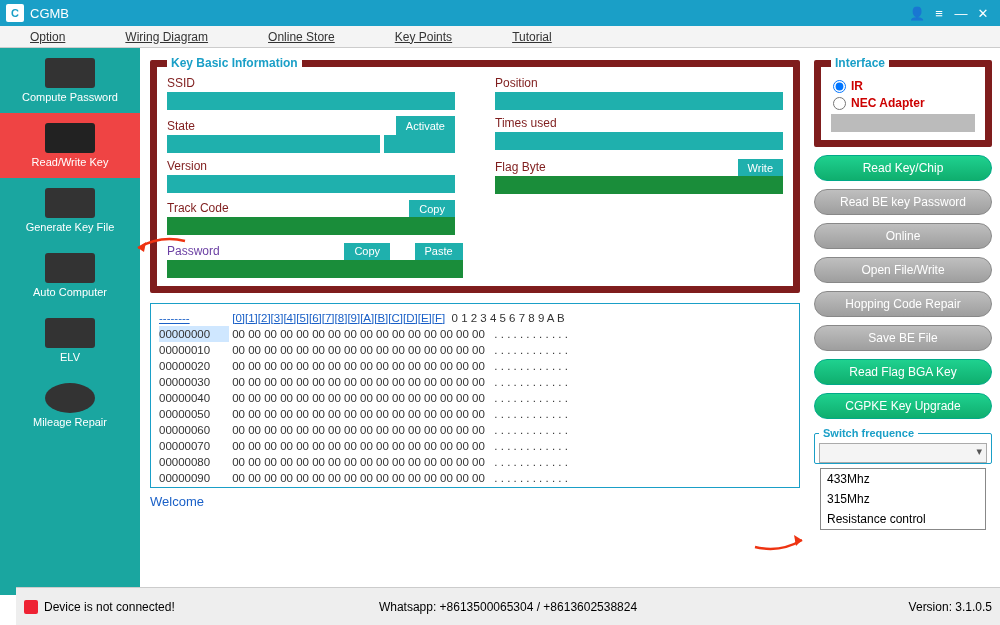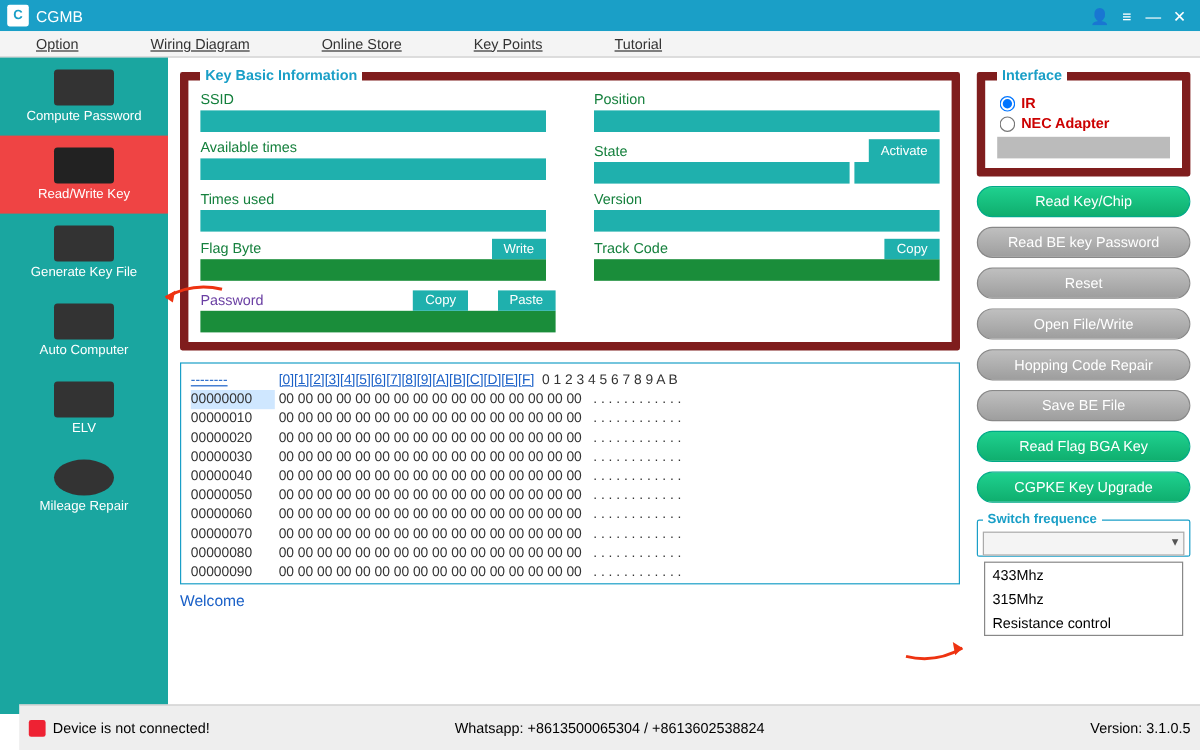--- a/index.html
+++ b/index.html
@@ -13,21 +13,21 @@
   .main { display:flex; height:547px; }
   .sidebar { width:140px; background:#1aa6a0; display:flex; flex-direction:column; }
   .side-item { height:65px; display:flex; flex-direction:column; align-items:center; justify-content:center; color:#fff; font-size:11px; cursor:pointer; position:relative;}
   .side-item.active { background:#ef4444; }
   .side-icon { width:50px; height:30px; background:#333; border-radius:3px; margin-bottom:3px; position:relative;}
   .content { flex:1; padding:8px 10px 0 10px; position:relative;}
   fieldset { border:7px solid #7f1d1d; border-radius:2px; margin:0; padding:6px 10px 8px 10px; }
   legend { color:#1a9fc7; font-size:12px; font-weight:bold; padding:0 4px;}
   .basic-grid { display:grid; grid-template-columns: 1fr 1fr; gap:6px 40px; }
   .field-row { }
-  .field-label { font-size:12px; color:#15803d; margin-bottom:2px; display:flex; align-items:center; justify-content:space-between;}
+  .field-label { font-size:12px; color:#7f1d1d; margin-bottom:2px; display:flex; align-items:center; justify-content:space-between;}
   .field-label.purple { color:#6a3fa3;}
   .field-bar { height:18px; background:#1fb0ad; }
   .field-bar.green { background:#1a8d3a; }
   .mini-btn { height:17px; padding:0 10px; background:#1fb0ad; color:#fff; font-size:11px; border:none; cursor:pointer; margin-left:20px;}
   .label-row {display:flex; align-items:flex-end; justify-content:space-between;}
   .state-row .field-bar { display:inline-block; width:55%;}
   .rightpanel { width:190px; padding:8px 8px 0 4px;}
   fieldset.interface { font-size:12px;}
   .radio-row { display:flex; align-items:center; font-size:12px; margin:3px 0;}
   .radio-row input { margin:0 5px 0 2px;}
@@ -108,24 +108,20 @@
       <legend>Key Basic Information</legend>
       <div class="basic-grid">
         <div class="field-row">
           <div class="field-label">SSID</div>
           <div class="field-bar"></div>
         </div>
         <div class="field-row">
           <div class="field-label">Position</div>
           <div class="field-bar"></div>
         </div>
-        <div class="field-row">
-          <div class="field-label">Available times</div>
-          <div class="field-bar"></div>
-        </div>
         <div class="field-row state-row">
           <div class="label-row">
             <span class="field-label">State</span>
             <button class="mini-btn" style="height:19px;">Activate</button>
           </div>
           <div style="display:flex; gap:4px;">
             <div class="field-bar" style="flex:3"></div>
             <div class="field-bar" style="flex:1"></div>
           </div>
         </div>
@@ -185,21 +181,21 @@
       </div>
       <div class="radio-row">
         <input type="radio" style="">
         <span class="rbold">NEC Adapter</span>
       </div>
       <div class="graybox"></div>
     </fieldset>
 
     <button class="pill-btn green">Read Key/Chip</button>
     <button class="pill-btn">Read BE key Password</button>
-    <button class="pill-btn">Reset</button>
+    <button class="pill-btn">Online</button>
     <button class="pill-btn">Open File/Write</button>
     <button class="pill-btn">Hopping Code Repair</button>
     <button class="pill-btn">Save BE File</button>
     <button class="pill-btn green">Read Flag BGA Key</button>
     <button class="pill-btn green">CGPKE Key Upgrade</button>
 
     <fieldset class="freq-box">
       <legend>Switch frequence</legend>
       <div class="combo">
         <div class="dropdown">

